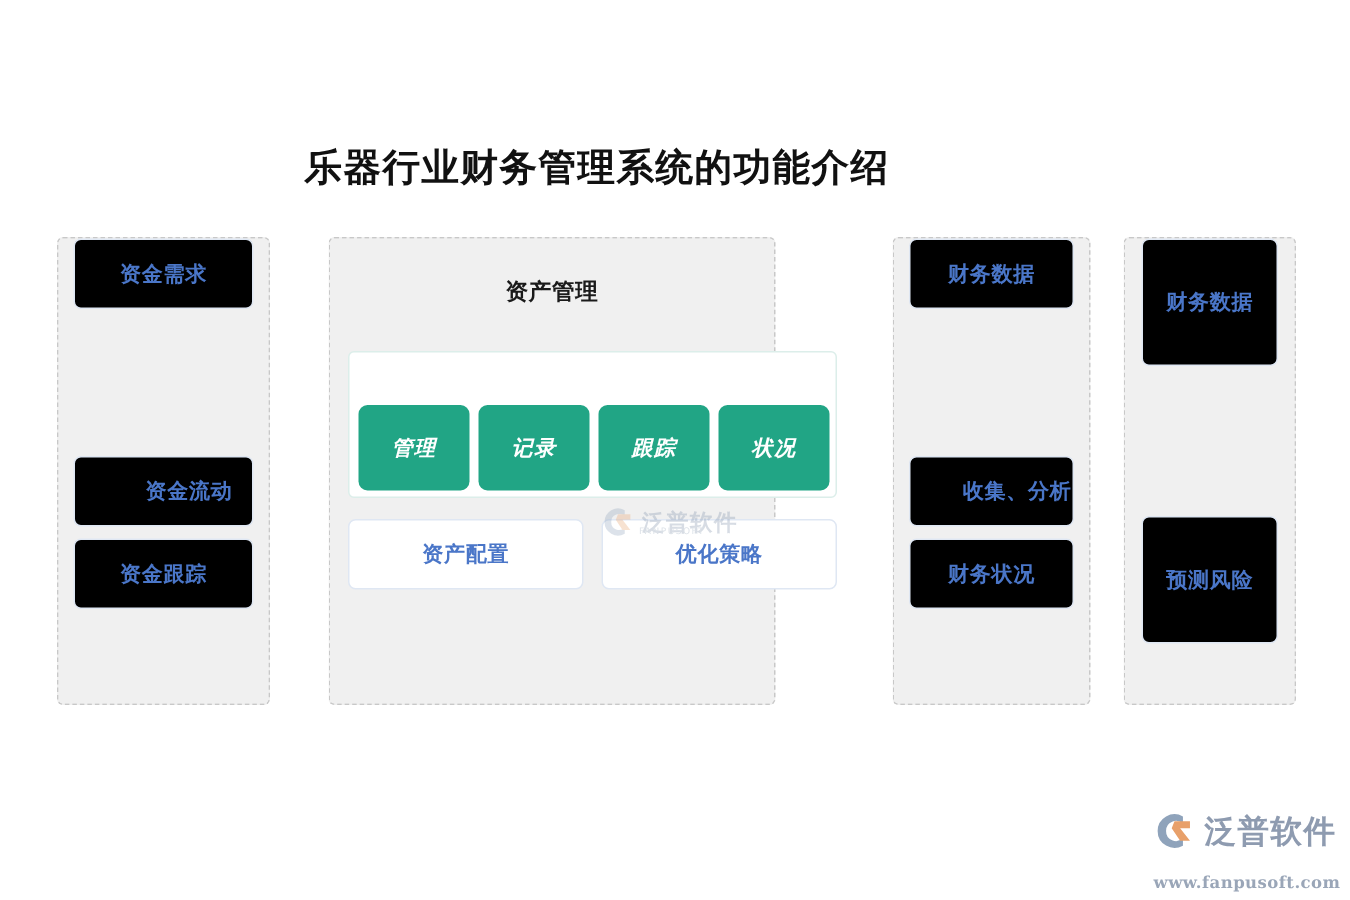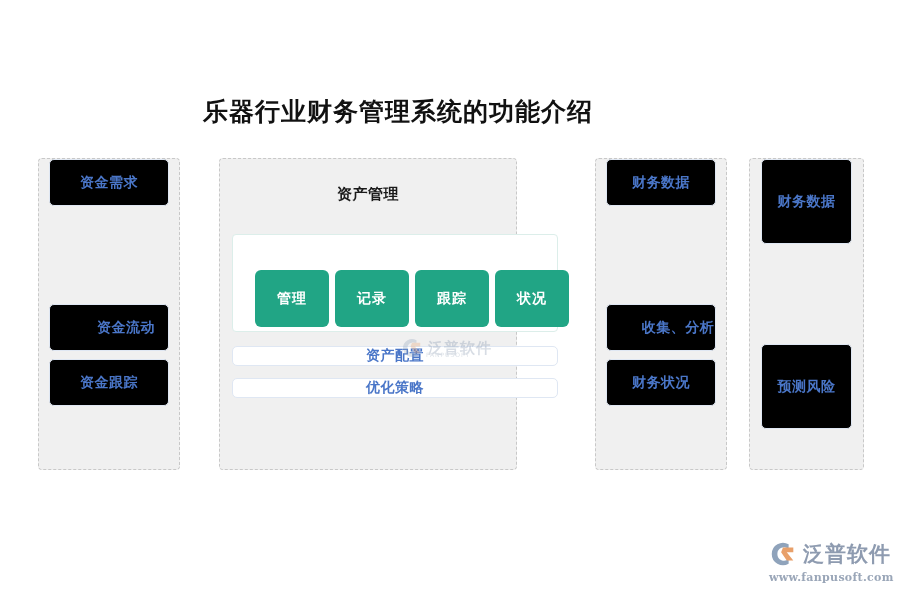--- a/index.html
+++ b/index.html
@@ -120,25 +120,26 @@
     width: 326px;
     height: 98px;
     box-sizing: border-box;
     background: #ffffff;
     border: 1px solid #dceeea;
     border-radius: 4px;
   }
 
   .chip-row {
     position: absolute;
-    left: 22px;
+    left: 6px;
     top: 35px;
     width: 314px;
     display: flex;
     gap: 6px;
+    font-style: italic;
   }
 
   .chip {
     flex: 1 1 0;
     height: 57px;
     background: #21a585;
     border-radius: 6px;
     display: flex;
     align-items: center;
     justify-content: center;
@@ -149,21 +150,20 @@
     white-space: nowrap;
   }
 
   .asset-bottom {
     position: absolute;
     left: 12px;
     top: 187px;
     width: 326px;
     display: flex;
     gap: 12px;
-    flex-direction: column;
   }
 
   .asset-bottom .wide-card {
     flex: 1 1 0;
     height: 47px;
     box-sizing: border-box;
     background: #ffffff;
     border: 1px solid #dfe7f3;
     border-radius: 5px;
     display: flex;
@@ -238,21 +238,21 @@
   }
   .logo-text {
     font-size: 21px;
     font-weight: 700;
     color: #8e9bb0;
     letter-spacing: 1px;
     line-height: 1;
     white-space: nowrap;
   }
   .logo-url {
-    margin-top: 1px;
+    margin-top: 12px;
     margin-left: 1px;
     font-family: "DejaVu Serif", "Liberation Serif", serif;
     font-size: 11px;
     font-weight: 700;
     color: #9aa6b8;
     letter-spacing: 0.3px;
     white-space: nowrap;
   }
 </style>
 </head>

